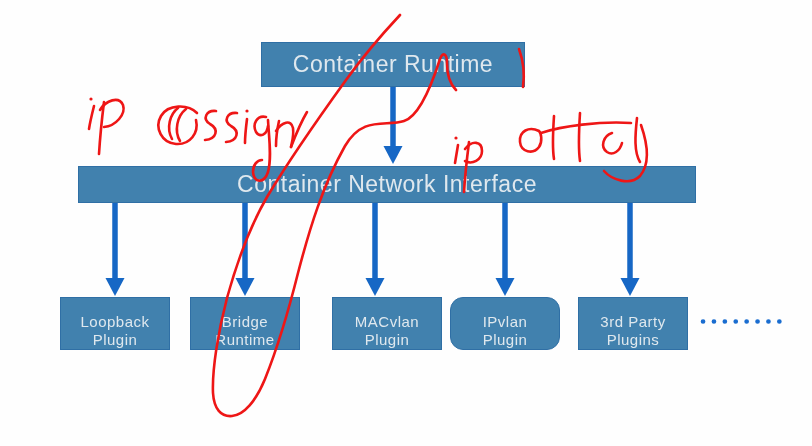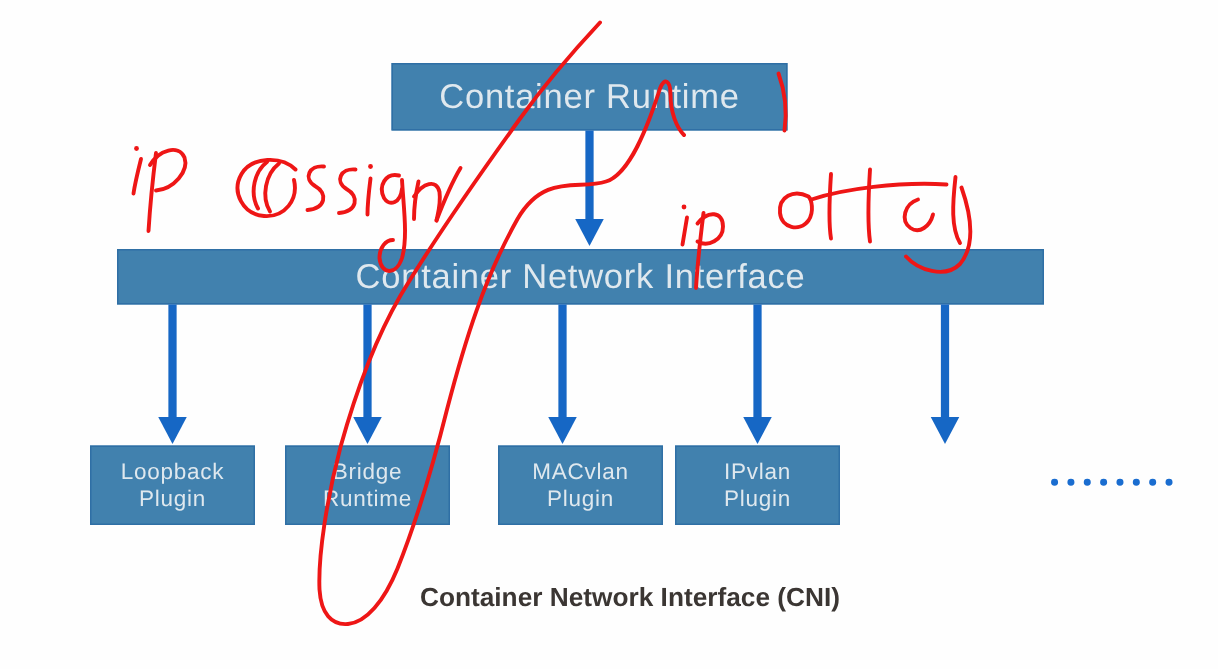--- a/index.html
+++ b/index.html
@@ -14,23 +14,23 @@
     position:absolute;
     background:var(--box-fill,#4181ae);
     border:1.5px solid var(--box-border,#2f6fa5);
     color:var(--box-text,#dfe8ee);
     display:flex;align-items:center;justify-content:center;
     text-align:center;box-sizing:border-box;
     letter-spacing:.5px;
   }
   .runtime{left:261px;top:42px;width:264px;height:45px;font-size:23px;}
   .cnibar{left:78px;top:166px;width:618px;height:37px;font-size:23px;}
-  .plugin{top:297px;width:110px;height:53px;font-size:15px;line-height:18px;}
+  .plugin{top:297px;width:110px;height:53px;font-size:15px;line-height:18px;align-items:flex-end;}
   .plugin .lbl{white-space:pre-line;}
-  .p0{left:60px;} .p1{left:190px;} .p2{left:332px;} .p3{left:450px;} .p4{left:578px;}
+  .p0{left:60px;} .p1{left:190px;} .p2{left:332px;} .p3{left:450px;border-radius:13px;} .p4{left:578px;}
   .caption{
     position:absolute;left:206px;top:388px;width:428px;
     text-align:center;font-weight:bold;font-size:17.5px;
     color:var(--caption-text,#3b3633);
   }
   svg.overlay{position:absolute;left:0;top:0;width:812px;height:446px;pointer-events:none;}
   .arrow-shaft{stroke:var(--arrow-blue,#1667c5);stroke-width:5.5;}
   .arrow-head{fill:var(--arrow-blue,#1667c5);}
   .dots{stroke:var(--dots-blue,#1a6dd0);stroke-width:4.6;stroke-dasharray:.1 10.8;stroke-linecap:round;}
   .ink{stroke:var(--ink-red,#ee1616);fill:none;stroke-width:2.6;stroke-linecap:round;stroke-linejoin:round;}
@@ -58,22 +58,25 @@
 Runtime</span>
   </div>
   <div class="bluebox plugin p2">
     <span class="lbl">MACvlan
 Plugin</span>
   </div>
   <div class="bluebox plugin p3">
     <span class="lbl">IPvlan
 Plugin</span>
   </div>
+  <div class="bluebox plugin p4">
+    <span class="lbl">3rd Party
+Plugins</span>
+  </div>
 
-  <div class="caption">Container Network Interface (CNI)</div>
 
   <svg class="overlay" viewBox="0 0 812 446">
 
     <g>
       <line class="arrow-shaft" x1="393" y1="87" x2="393" y2="148"></line>
       <polygon class="arrow-head" points="383.5,146 402.5,146 393,164"></polygon>
     </g>
 
     <g>
       <line class="arrow-shaft" x1="115" y1="203" x2="115" y2="280"></line>

